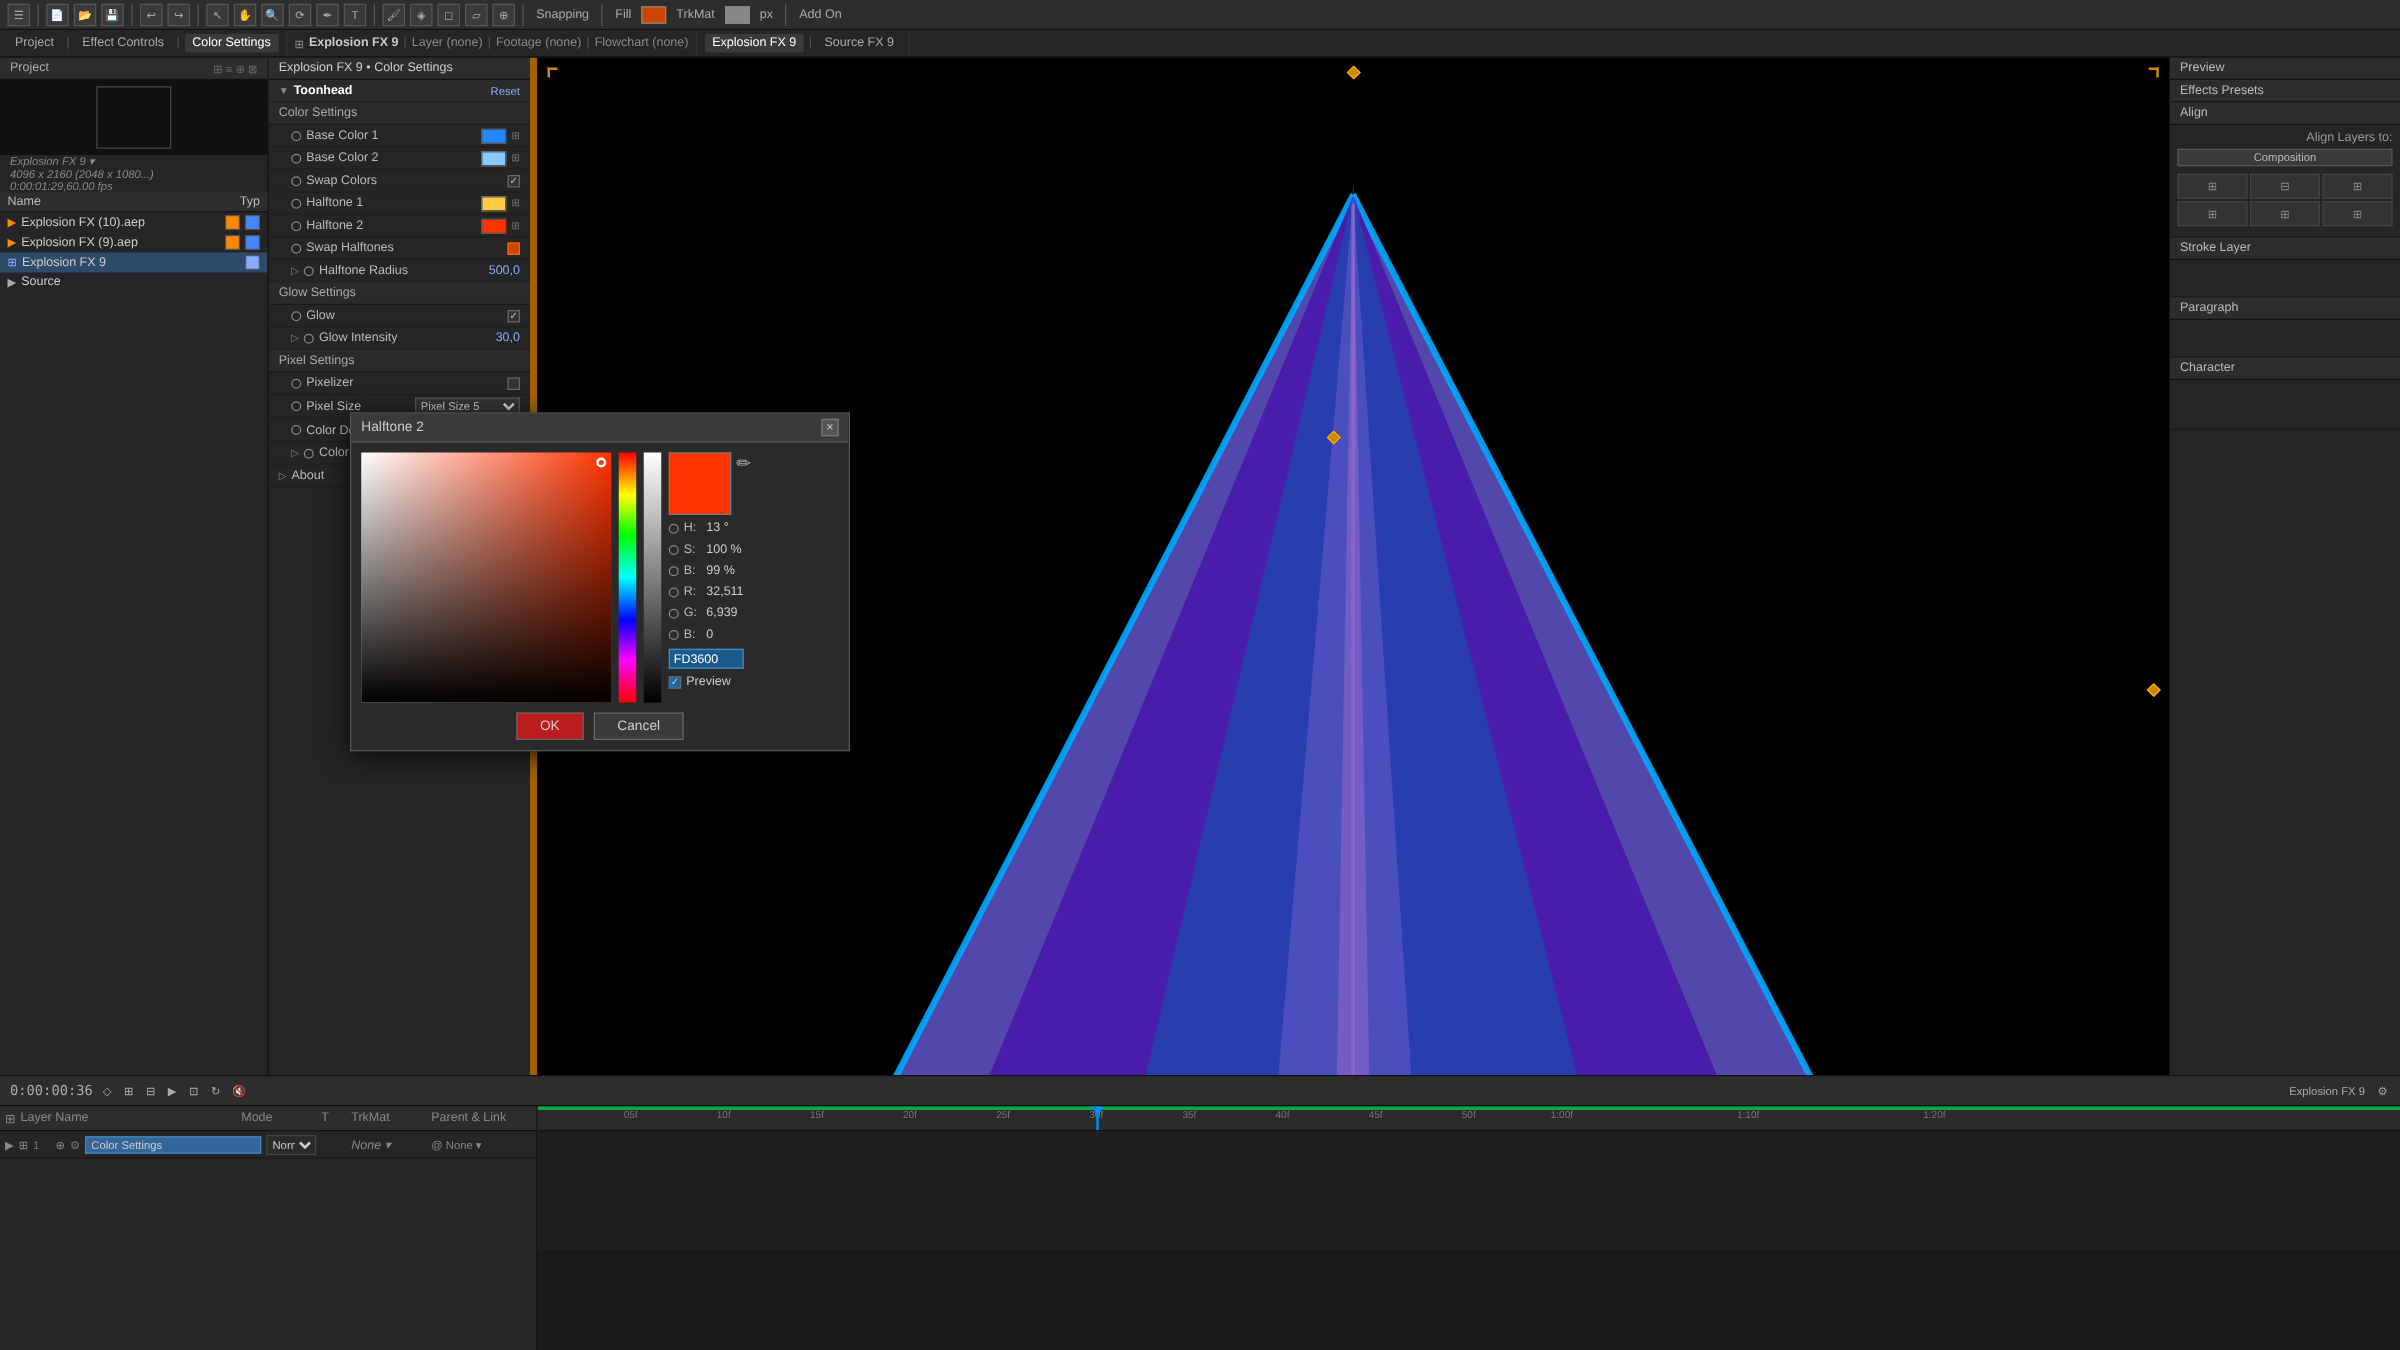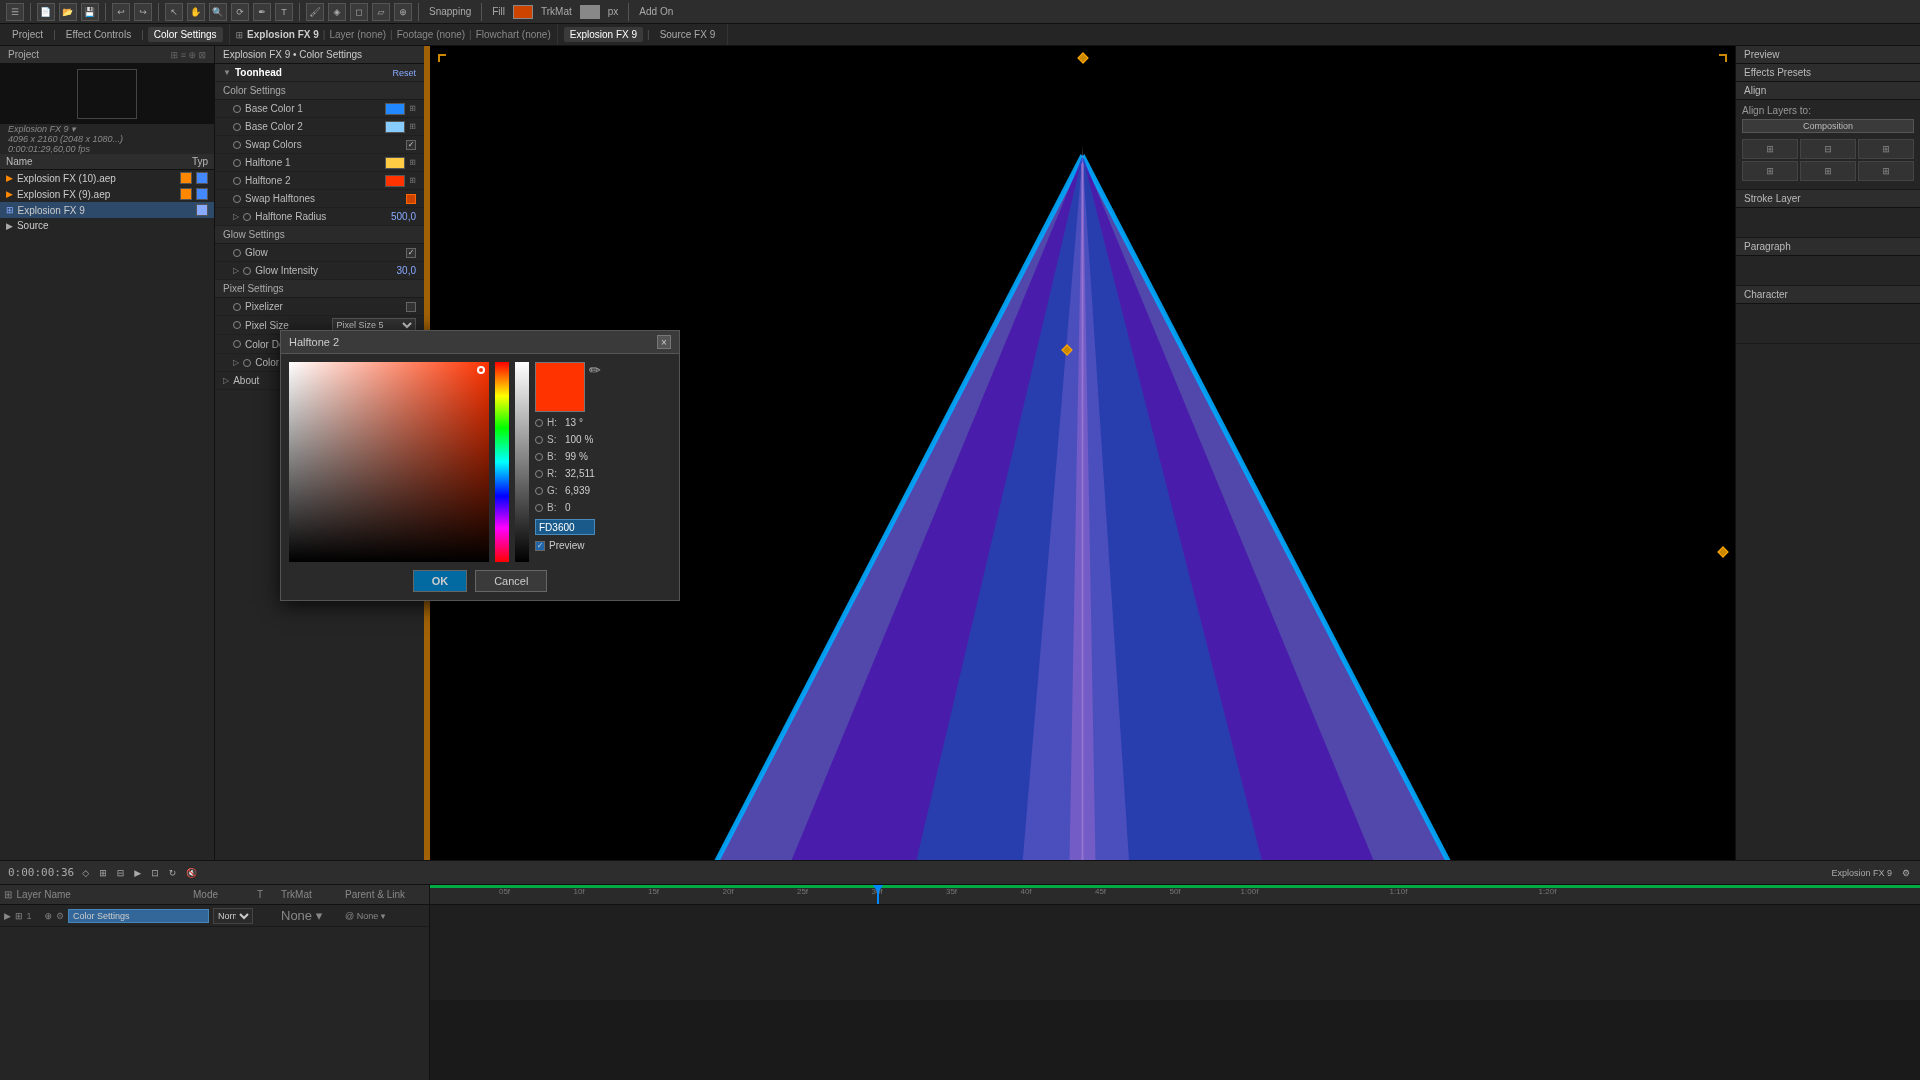--- a/index.html
+++ b/index.html
@@ -218,21 +218,21 @@
       padding: 3px 8px;
       color: #bbb;
       border-bottom: 1px solid #111;
       font-size: 10px;
     }
     .right-section-content {
       padding: 4px 6px;
       border-bottom: 1px solid #1a1a1a;
     }
     .right-row { display: flex; align-items: center; gap: 4px; padding: 1px 0; }
-    .right-label { color: #999; font-size: 10px; flex: 1; }
+    .right-label { color: #999; font-size: 10px; flex: 1; text-align: right; }
     .right-btn {
       background: #3a3a3a; border: 1px solid #555; color: #bbb;
       font-size: 9px; padding: 1px 6px; cursor: pointer; width: 100%;
       text-align: center; margin: 2px 0;
     }
     .align-grid { display: grid; grid-template-columns: repeat(3,1fr); gap: 2px; padding: 4px 0; }
     .align-btn { background: #333; border: 1px solid #444; height: 20px; cursor: pointer; display: flex; align-items: center; justify-content: center; font-size: 9px; color: #888; }
 
     
     #color-picker-dialog {
@@ -290,21 +290,21 @@
     .preview-cb { display: flex; align-items: center; gap: 4px; }
     #hex-input {
       background: #1a5a8a; border: 1px solid #4a8abb; color: #fff;
       font-size: 10px; height: 16px; padding: 0 3px; width: 60px;
     }
     #dialog-buttons { display: flex; gap: 8px; justify-content: center; padding: 0 0 8px 0; }
     .dialog-btn {
       background: #3a3a3a; border: 1px solid #666; color: #ccc;
       font-size: 11px; padding: 4px 18px; cursor: pointer;
     }
-    .dialog-btn.ok { background: #0369a1; font-weight: bold; }
+    .dialog-btn.ok { background: #b91c1c; }
     #alpha-strip {
       width: 14px; height: 200px;
       background: linear-gradient(to bottom, #fff, #000);
       cursor: pointer; flex-shrink: 0;
     }
 
     
     #timeline-area {
       position: absolute;
       bottom: 0; left: 0; right: 0;
@@ -743,21 +743,21 @@
         <span style="color:#888;font-size:9px;">▶</span>
         <span style="color:#888;font-size:9px;">⊞</span>
         <span style="color:#777;font-size:9px;width:14px;">1</span>
         <span style="color:#888;font-size:9px;">⊕</span>
         <span style="font-size:9px;color:#777;">⚙</span>
         <div style="background:#336699;border:1px solid #4488bb;padding:1px 4px;font-size:9px;color:#ccc;flex:1;">Color Settings</div>
         <select class="tl-mode-dropdown" style="width:40px;">
           <option>Normal</option>
         </select>
         <span style="width:20px;"></span>
-        <span style="width:60px;font-size:13px;color:#888;">None ▾</span>
+        <span style="width:60px;font-size:10px;color:#888;font-style:italic;">None ▾</span>
         <span style="width:80px;font-size:9px;color:#888;">@ None ▾</span>
       </div>
     </div>
 
     <div id="timeline-right">
       <div class="tl-time-ruler">
 
         <div class="tl-tick-label" style="left:5%;">05f</div>
         <div class="tl-tick-label" style="left:10%;">10f</div>
         <div class="tl-tick-label" style="left:15%;">15f</div>

